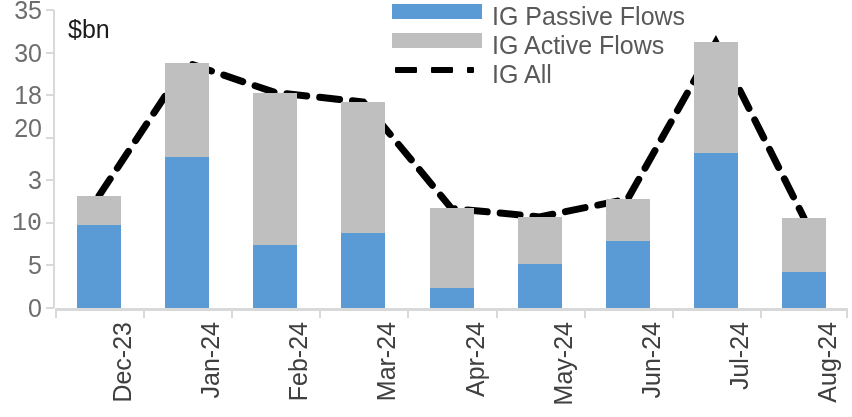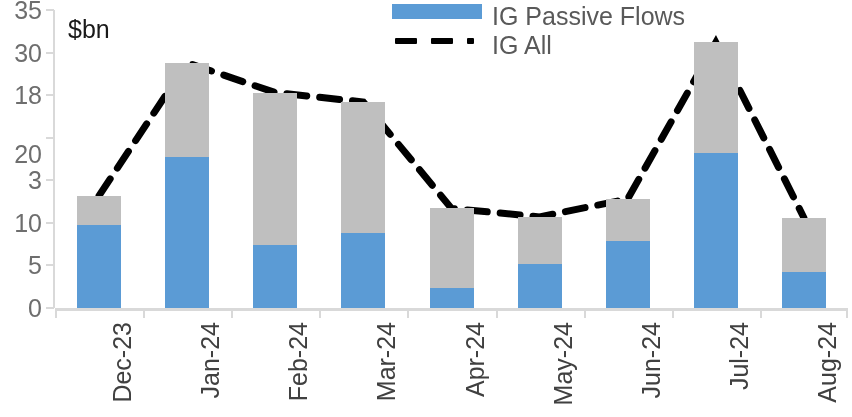--- a/index.html
+++ b/index.html
@@ -166,23 +166,23 @@
   }
 </style>
 </head>
 <body>
 
 <div id="chart-root">
 
   <div id="y-axis-labels">
       <div class="y-tick-label" style="top: 308px;">0</div>
       <div class="y-tick-label" style="top: 265.429px;">5</div>
-      <div class="y-tick-label" style="top: 222.857px;">10</div>
+      <div class="y-tick-label" style="top: 222.857px; font-family: Liberation Mono, monospace;">10</div>
       <div class="y-tick-label" style="top: 180.286px;">3</div>
-      <div class="y-tick-label" style="top: 154px;">20</div>
+      <div class="y-tick-label" style="top: 128px;">20</div>
       <div class="y-tick-label" style="top: 95.1429px;">18</div>
       <div class="y-tick-label" style="top: 52.5714px;">30</div>
       <div class="y-tick-label" style="top: 10px;">35</div>
     </div>
   <div id="y-axis-line"></div>
 
   <div id="unit-label">$bn</div>
 
   <div id="plot-area">
     <svg id="line-svg" viewBox="0 0 793 298" preserveAspectRatio="none">
@@ -225,20 +225,24 @@
         <div class="bar-seg bar-active" style="bottom: 35.76px; height: 54.4914px;"></div>
       </div>
     </div>
 
   <div id="x-axis-line"></div>
 
   <div id="legend">
     <div class="legend-row">
       <span class="legend-swatch passive"></span>
       <span class="legend-text">IG Passive Flows</span>
+    </div>
+    <div class="legend-row">
+      <span class="legend-swatch active"></span>
+      <span class="legend-text">IG Active Flows</span>
     </div>
     <div class="legend-row">
       <span class="legend-swatch line">
           <i class="d1"></i>
           <i class="d2"></i>
           <i class="d3"></i>
         </span>
       <span class="legend-text">IG All</span>
     </div>
   </div>

